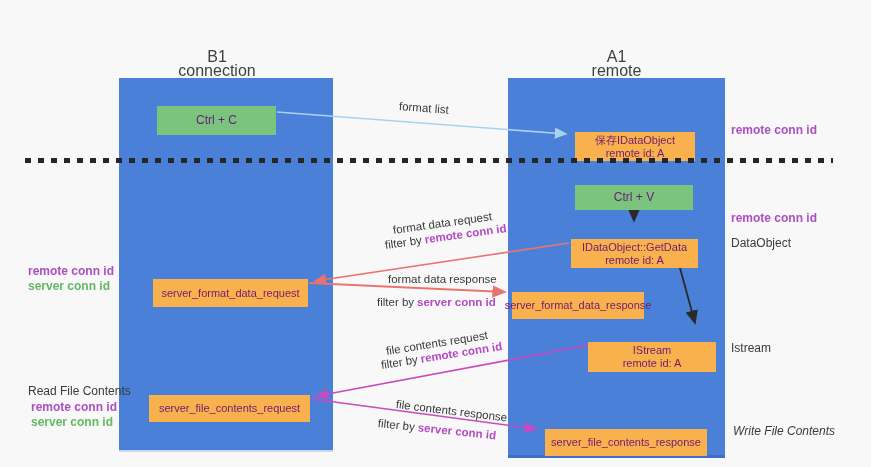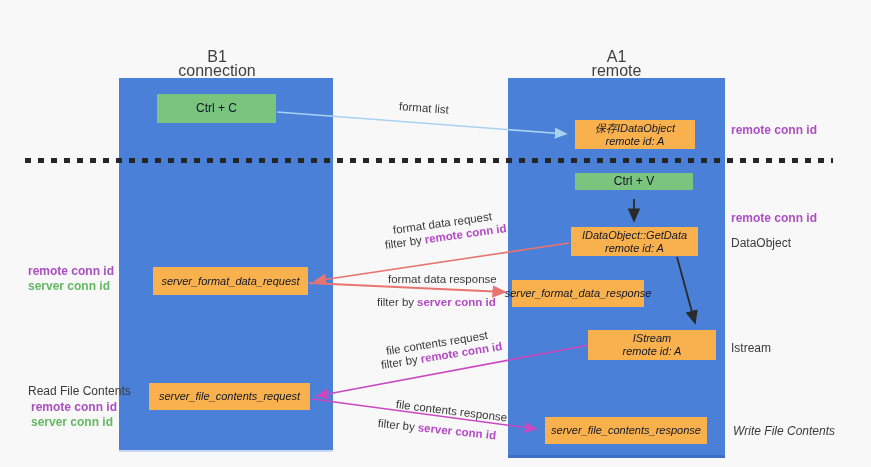--- a/index.html
+++ b/index.html
@@ -8,22 +8,22 @@
 
   .title{position:absolute;left:0;top:6px;width:100%;text-align:center;
          font-size:15px;line-height:20px;color:#3d3d3d;}
 
   .lane-header{position:absolute;text-align:center;font-size:16px;line-height:14px;color:#3f3f3f;}
   .lane{position:absolute;background:#4a80d8;}
   #lane-left{left:119px;top:78px;width:214px;height:372px;border-bottom:2px solid #c9d9f4;}
   #lane-right{left:508px;top:78px;width:217px;height:377px;border-bottom:3px solid #3e6fc6;}
 
   .box{position:absolute;display:flex;flex-direction:column;align-items:center;justify-content:center;
-       color:#0f172a;font-size:11px;line-height:13px;text-align:center;}
-  .box.orange{background:#f9b14e;font-style:italic;}
+       color:#701a75;font-size:11px;line-height:13px;text-align:center;margin-top:12px;}
+  .box.orange{background:#f9b14e;}
   .box.green{background:#7ac47e;font-size:12px;}
 
   .dashed-divider{position:absolute;left:25px;top:158px;width:808px;height:5px;
       background:repeating-linear-gradient(90deg,#262626 0 6px,transparent 6px 13px);}
 
   .arrow-label{position:absolute;font-size:11.5px;color:#3a3a3a;white-space:nowrap;transform-origin:left center;}
   .arrow-label .key{font-weight:bold;color:#b44ac4;margin-left:3px;}
 
   .ann{position:absolute;font-size:12px;color:#3a3a3a;white-space:nowrap;}
   .ann.purple{color:#ab4fc2;font-weight:bold;}
@@ -79,21 +79,21 @@
     <div>Ctrl + C</div>
   </div>
 
   <div class="box orange" style="left:575px;top:120px;width:120px;height:29px;">
     <div>保存IDataObject</div>
     <div>remote id: A</div>
   </div>
 
   <div class="dashed-divider"></div>
 
-  <div class="box green" style="left:575px;top:173px;width:118px;height:17px;">
+  <div class="box green" style="left:575px;top:173px;width:118px;height:25px;">
     <div>Ctrl + V</div>
   </div>
 
   <div class="box orange" style="left:571px;top:227px;width:127px;height:29px;">
     <div>IDataObject::GetData</div>
     <div>remote id: A</div>
   </div>
 
   <div class="box orange" style="left:153px;top:267px;width:155px;height:28px;">
     <div>server_format_data_request</div>

